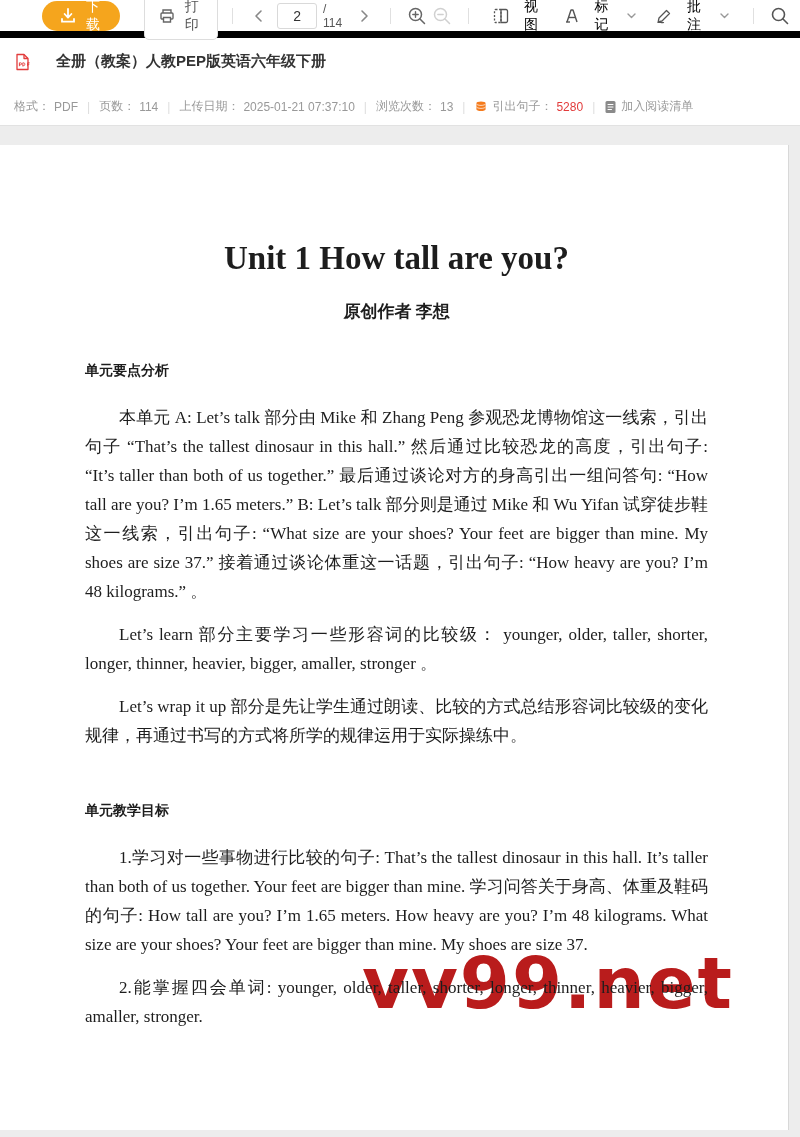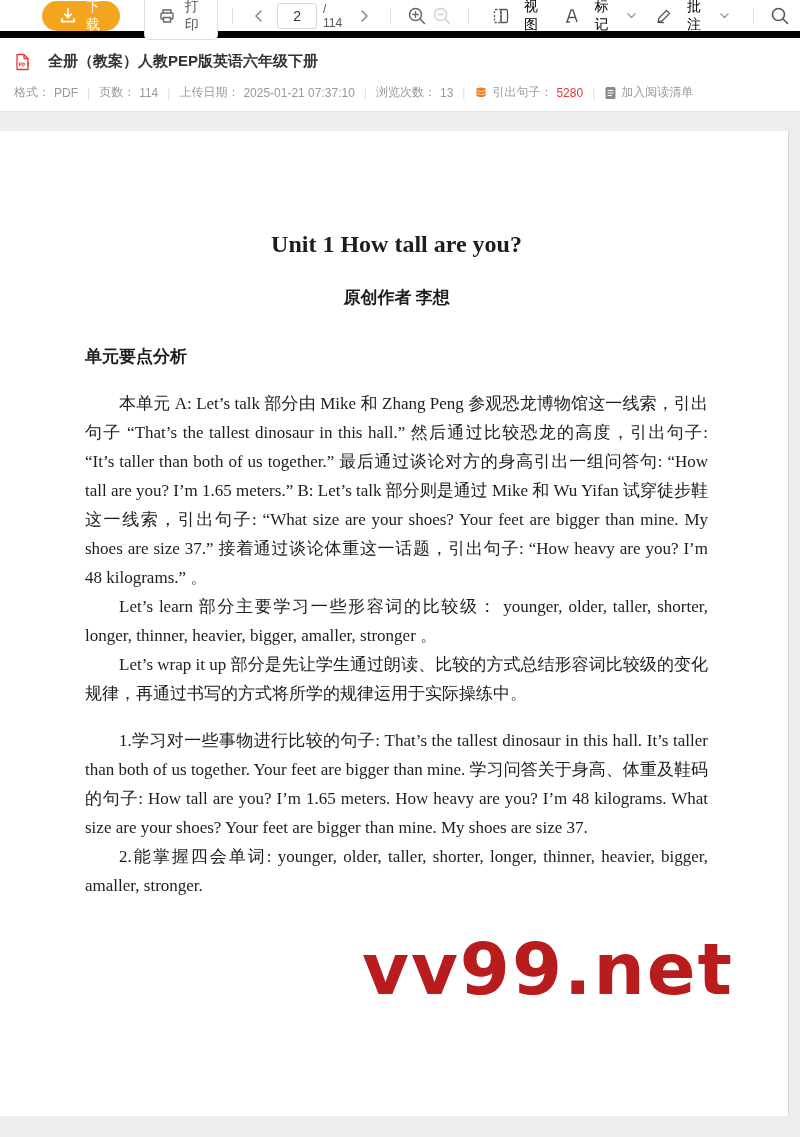--- a/index.html
+++ b/index.html
@@ -21,47 +21,47 @@
   .page-input { width:40px; height:26px; border:1px solid #d9d9d9; border-radius:3px;
                 text-align:center; font-size:14px; color:#333; margin:0 6px; }
   .page-total { font-size:12px; color:#555; margin-right:6px; }
   .tool-group { display:flex; align-items:center; gap:14px; color:#000000; font-size:14px;
                 margin:0 9px; cursor:pointer; }
   .dim { opacity:.45; }
   svg { display:block; }
 
   
   .doc-header { background:#fff; border-bottom:1px solid #e2e2e2; padding:14px 14px 10px; }
-  .doc-title-row { display:flex; align-items:center; gap:17px; }
+  .doc-title-row { display:flex; align-items:center; gap:25px; }
   .doc-title { font-size:15px; font-weight:bold; color:#333; }
-  .doc-meta-row { display:flex; align-items:center; margin-top:13px; font-size:12px;
+  .doc-meta-row { display:flex; align-items:center; margin-top:27px; font-size:12px;
                   color:#999; flex-wrap:nowrap; white-space:nowrap; }
   .doc-meta-row .item { display:flex; align-items:center; gap:4px; }
   .msep { color:#ddd; margin:0 9px; }
   .credit-value { color:#E23B3B; }
 
   
   .gray-band { height:19px; background:#ededed; }
   .page-wrap { position:relative; background:#ededed; height:985px; }
   .page { position:absolute; left:0; top:0; width:789px; height:100%;
           background:#fff; border-right:1px solid #d8d8d8; overflow:hidden; }
   .scroll-strip { position:absolute; right:0; top:0; width:10px; height:100%; background:#ededed; }
 
   .watermark { position:absolute; left:362px; top:796px; z-index:0;
                font-family:"DejaVu Sans", sans-serif; font-weight:bold;
                font-size:72px; color:#b91c1c; letter-spacing:2px; }
 
   .content { position:relative; z-index:1; padding:96px 80px 0 85px;
              font-family:"Liberation Serif", serif; font-size:17px;
              line-height:29px; color:#1d1d1d; }
-  .unit-title { text-align:center; font-size:24px; line-height:34px; font-weight:bold; }
+  .unit-title { text-align:center; font-size:33px; line-height:34px; font-weight:bold; }
   .author { text-align:center; font-weight:bold; margin-top:22px; }
-  .sec-heading { font-size:17px; font-weight:bold; margin-top:30px; }
+  .sec-heading { font-size:14px; font-weight:bold; margin-top:30px; }
   .sec-heading.goal { margin-top:46px; }
-  .content p { text-align:justify; text-indent:2em; }
+  .content p { text-align:justify; text-indent:2em; margin-top:14px; }
   .content p.first { margin-top:18px; }
 </style>
 </head>
 <body>
 
 <div class="toolbar">
   <button class="btn-download">
     <span>
       <svg width="16" height="16" viewBox="0 0 16 16">
           <path d="M8 1v8M4.6 6l3.4 3.6L11.4 6" stroke="#fff" stroke-width="1.8" fill="none" stroke-linecap="round" stroke-linejoin="round"></path>
@@ -241,19 +241,20 @@
     <div class="watermark">vv99.net</div>
     <div class="content">
       <div class="unit-title">Unit 1 How tall are you?</div>
       <div class="author">原创作者 李想</div>
 
       <div class="sec-heading">单元要点分析</div>
       <p class="first">本单元 A: Let’s talk 部分由 Mike 和 Zhang Peng 参观恐龙博物馆这一线索，引出句子 “That’s the tallest dinosaur in this hall.” 然后通过比较恐龙的高度，引出句子: “It’s taller than both of us together.” 最后通过谈论对方的身高引出一组问答句: “How tall are you? I’m 1.65 meters.” B: Let’s talk 部分则是通过 Mike 和 Wu Yifan 试穿徒步鞋这一线索，引出句子: “What size are your shoes? Your feet are bigger than mine. My shoes are size 37.” 接着通过谈论体重这一话题，引出句子: “How heavy are you? I’m 48 kilograms.” 。</p>
       <p>Let’s learn 部分主要学习一些形容词的比较级： younger, older, taller, shorter, longer, thinner, heavier, bigger, amaller, stronger 。</p>
       <p>Let’s wrap it up 部分是先让学生通过朗读、比较的方式总结形容词比较级的变化规律，再通过书写的方式将所学的规律运用于实际操练中。</p>
 
+      <div class="sec-heading goal">单元教学目标</div>
       <p class="first">1.学习对一些事物进行比较的句子: That’s the tallest dinosaur in this hall. It’s taller than both of us together. Your feet are bigger than mine. 学习问答关于身高、体重及鞋码的句子: How tall are you? I’m 1.65 meters. How heavy are you? I’m 48 kilograms. What size are your shoes? Your feet are bigger than mine. My shoes are size 37.</p>
       <p>2.能掌握四会单词: younger, older, taller, shorter, longer, thinner, heavier, bigger, amaller, stronger.</p>
 
     </div>
   </div>
   <div class="scroll-strip"></div>
 </div>
 
 </body></html>

